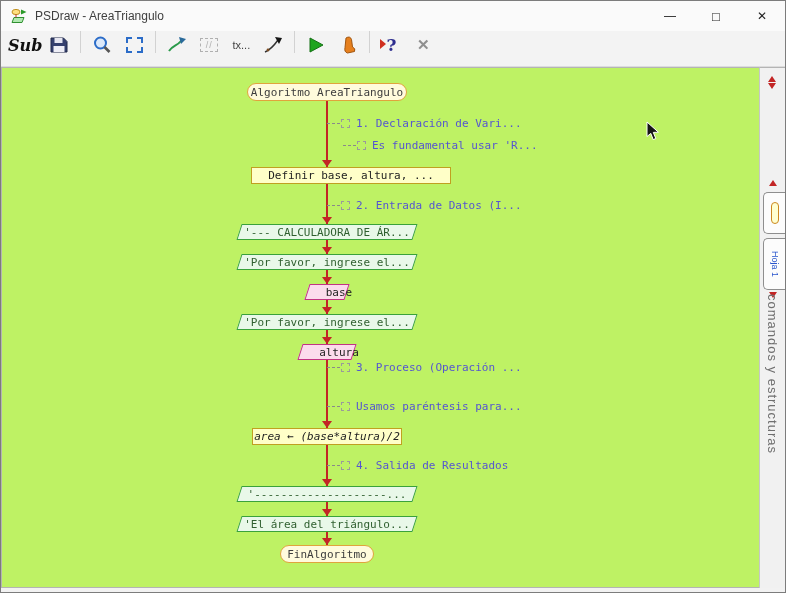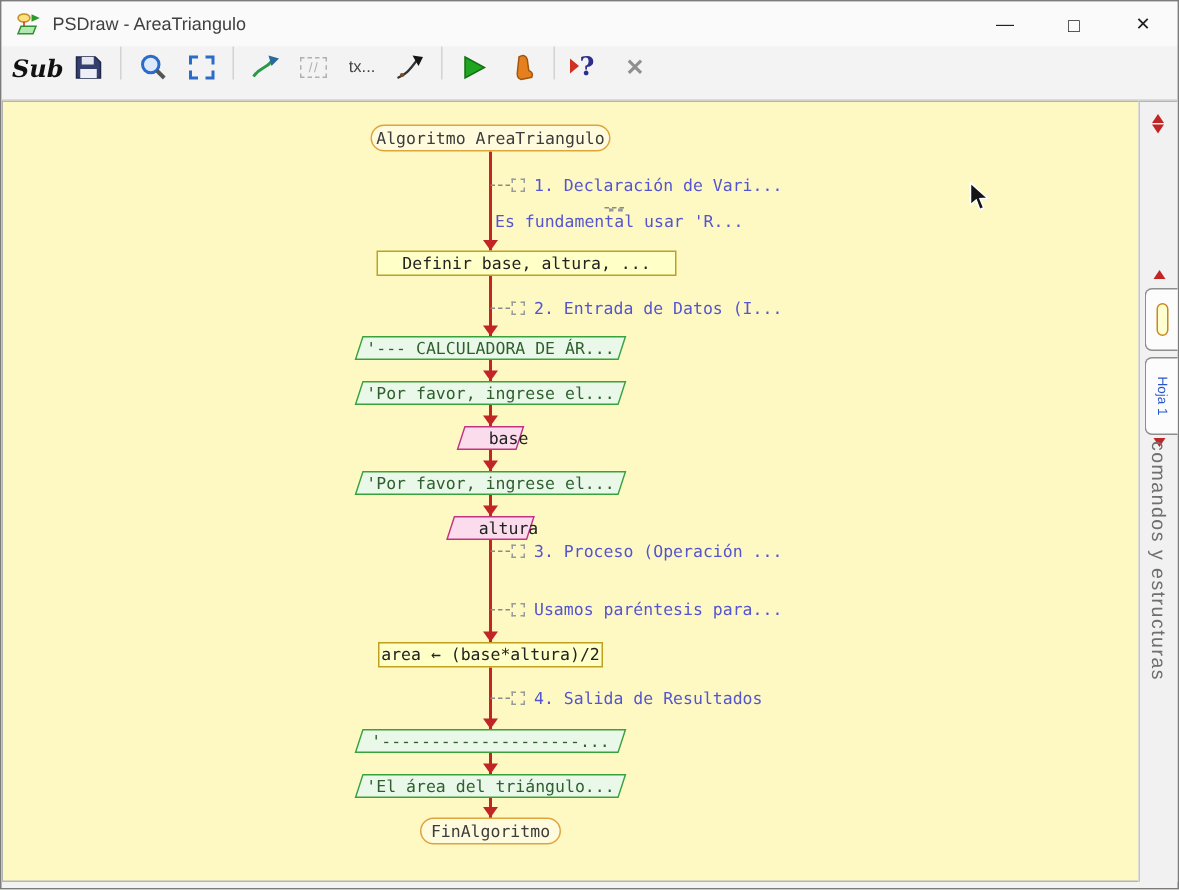--- a/index.html
+++ b/index.html
@@ -33,21 +33,21 @@
              font-size:9px; letter-spacing:1px; }
   .help-q { font-family:"DejaVu Serif", serif; font-weight:bold; font-size:17px;
             color:#2d2d8f; position:relative; }
   .help-red { position:absolute; left:-6px; top:4px; width:0; height:0;
               border-top:5px solid transparent; border-bottom:5px solid transparent;
               border-left:6px solid #d03020; }
   .close-x { font-size:15px; font-weight:bold; color:#8f8f8f; }
 
   
   .canvas { position:absolute; left:0; top:66px; width:758px; height:521px;
-            background:#fef9c3; border:1px solid #b4b4b4; border-right:none; }
+            background:#bef264; border:1px solid #b4b4b4; border-right:none; }
 
   .spine { position:absolute; width:2px; background:#c22525; }
   .arrow-down { position:absolute; width:0; height:0;
                 border-left:5px solid transparent; border-right:5px solid transparent;
                 border-top:7px solid #c22525; }
 
   .node { position:absolute; font-family:"DejaVu Sans Mono", monospace;
           font-size:11px; display:flex; align-items:center; justify-content:center;
           white-space:pre; }
   .terminator { background:#fffbdc; border:1px solid #e0a43c; border-radius:9px;
@@ -191,21 +191,21 @@
     <div class="arrow-down" style="left:320px; top:470px;"></div>
 
     <div class="node terminator" style="left:245px; top:15px; width:160px; height:18px;">Algoritmo AreaTriangulo</div>
 
     <div class="comment" style="left:325px; top:48px;">
       <span class="c-line"></span>
       <span class="c-box"></span>
       <span class="c-text">1. Declaración de Vari...</span>
     </div>
 
-    <div class="comment" style="left:322px; top:70px;flex-direction:column;">
+    <div class="comment" style="left:341px; top:70px;">
       <span class="c-line"></span>
       <span class="c-box"></span>
       <span class="c-text">Es fundamental usar 'R...</span>
     </div>
 
     <div class="node process" style="left:249px; top:99px; width:200px; height:17px;">Definir base, altura, ...</div>
 
     <div class="comment" style="left:325px; top:130px;">
       <span class="c-line"></span>
       <span class="c-box"></span>
@@ -242,21 +242,21 @@
       <span class="c-box"></span>
       <span class="c-text">3. Proceso (Operación ...</span>
     </div>
 
     <div class="comment" style="left:325px; top:331px;">
       <span class="c-line"></span>
       <span class="c-box"></span>
       <span class="c-text">Usamos paréntesis para...</span>
     </div>
 
-    <div class="node process" style="left:250px; top:360px; width:150px; height:17px;">area ← (base*altura)/2</div>
+    <div class="node process" style="left:250px; top:360px; width:150px; height:17px;font-style:italic;">area ← (base*altura)/2</div>
 
     <div class="comment" style="left:325px; top:390px;">
       <span class="c-line"></span>
       <span class="c-box"></span>
       <span class="c-text">4. Salida de Resultados</span>
     </div>
 
     <div class="node para output" style="left:237px; top:418px; width:176px; height:16px;">
       <span class="bg"></span>
       <span class="t">'--------------------...</span>

